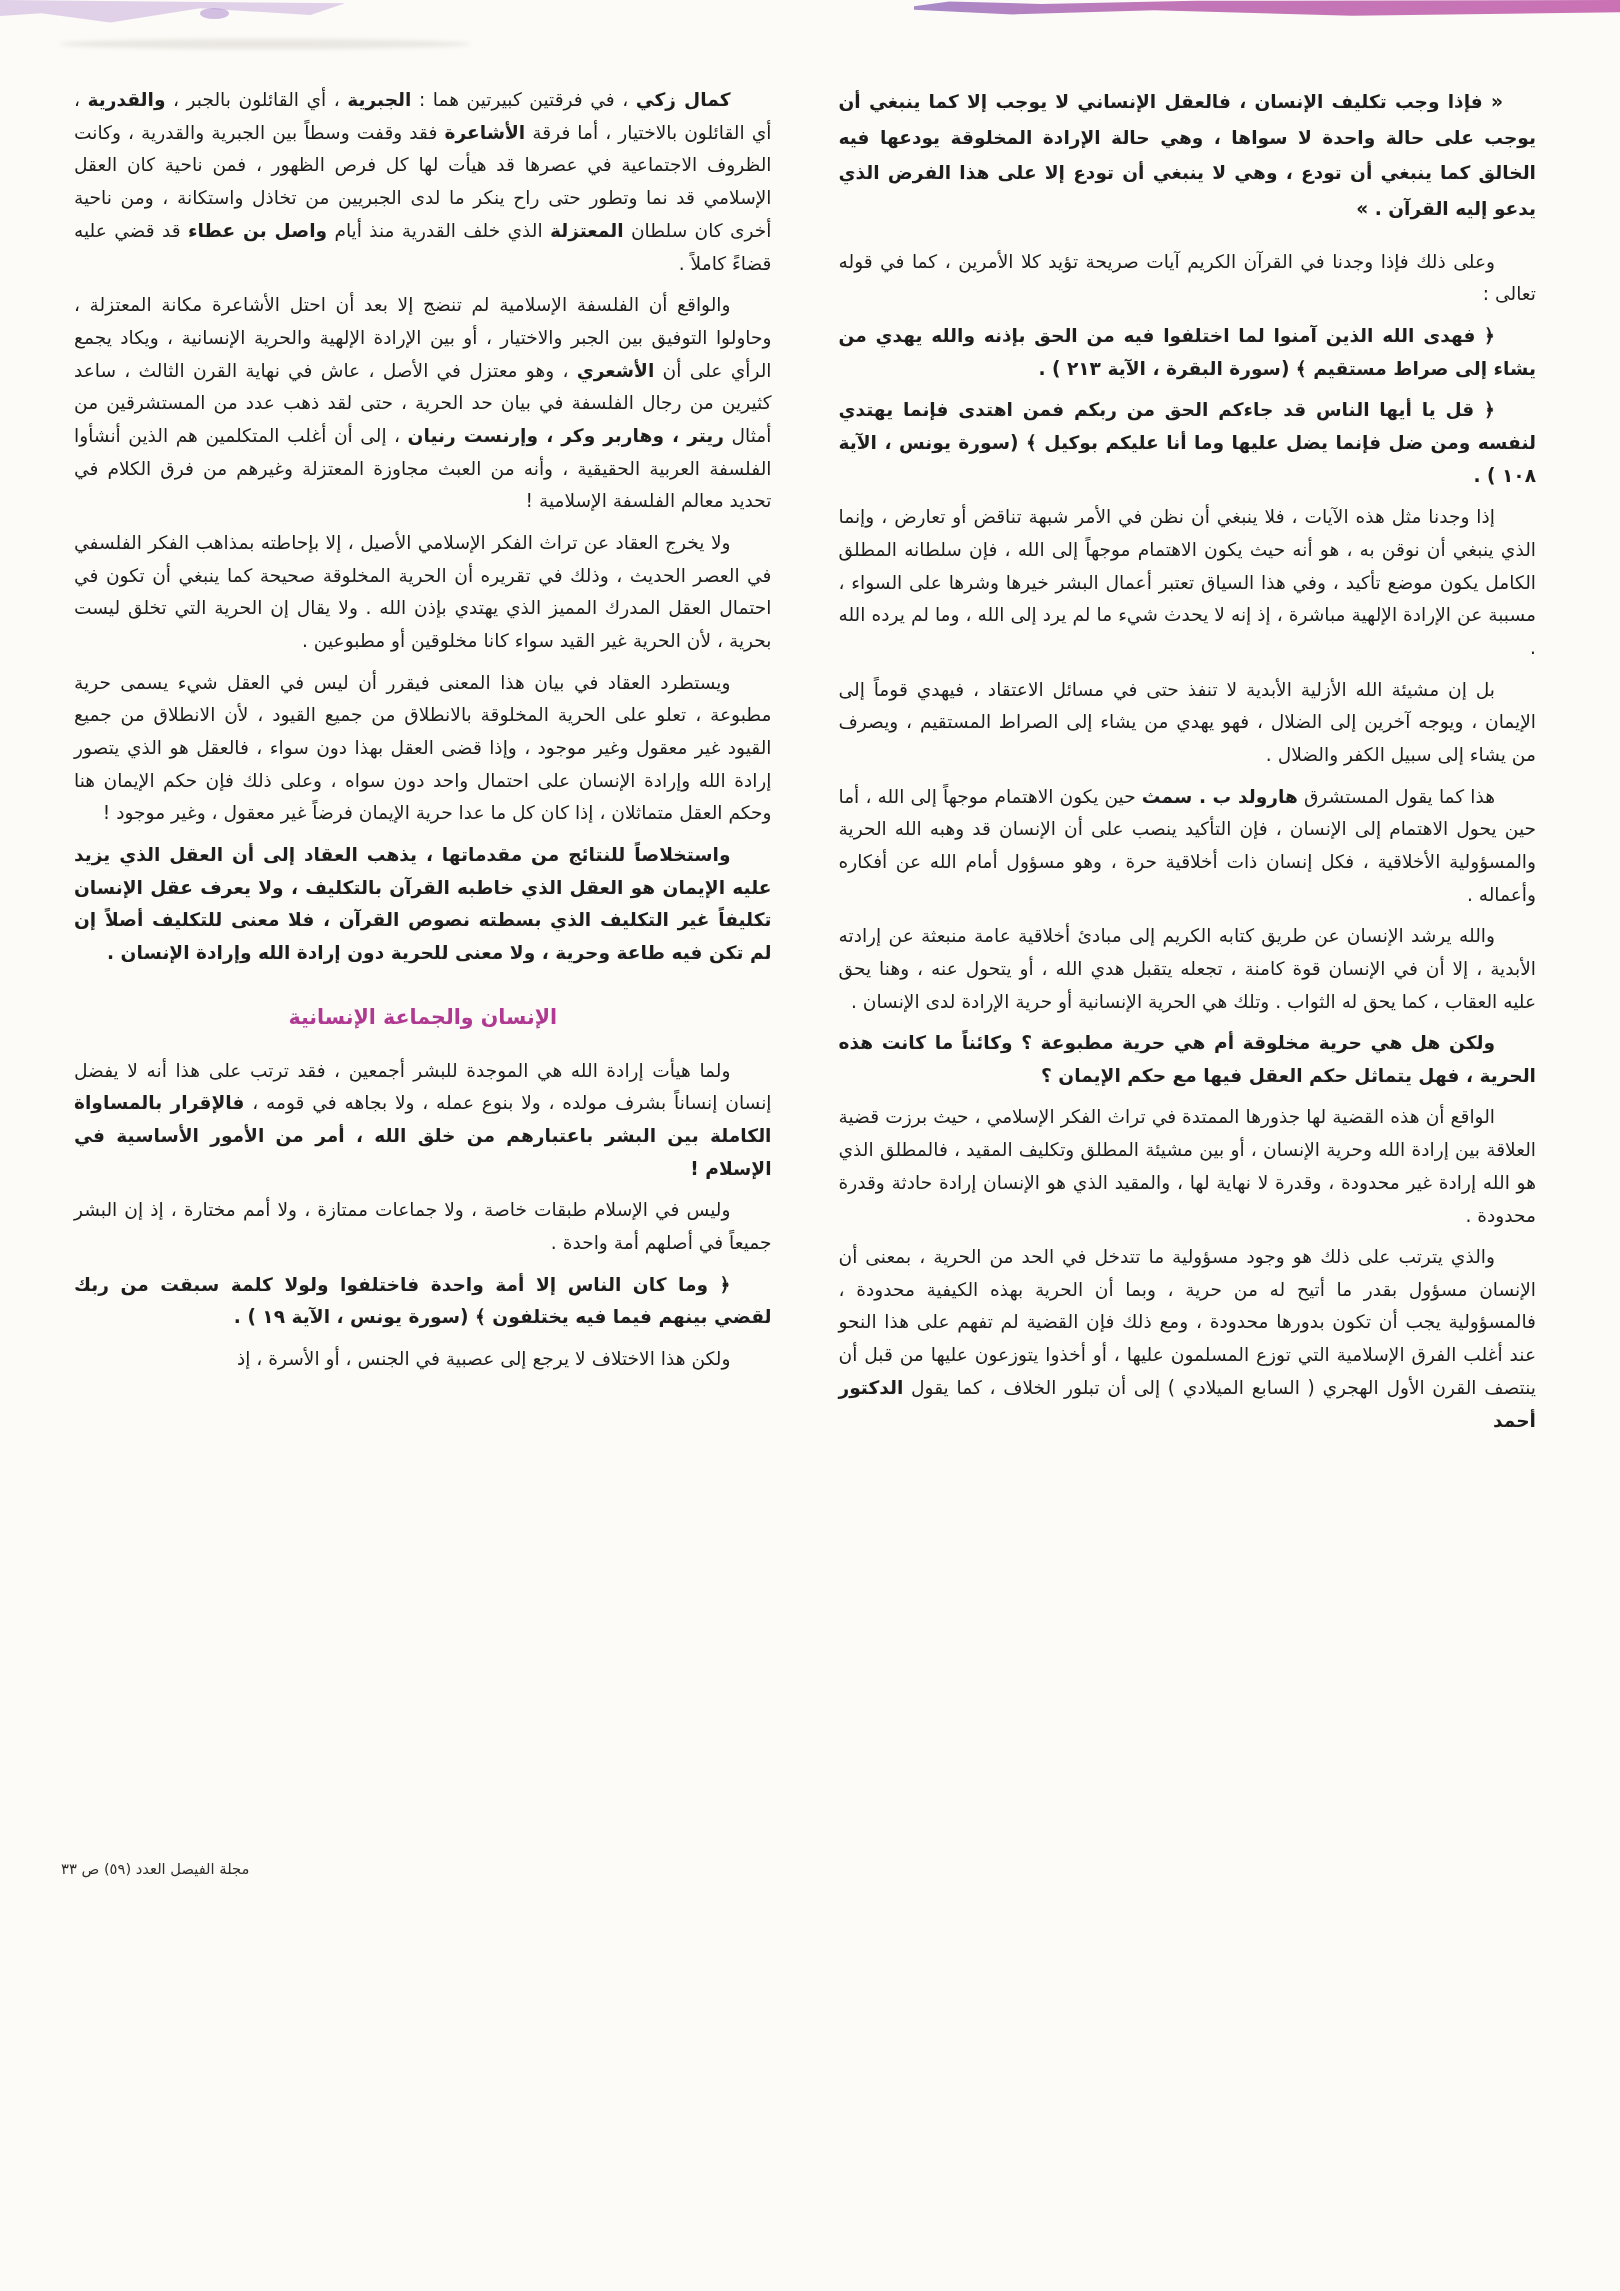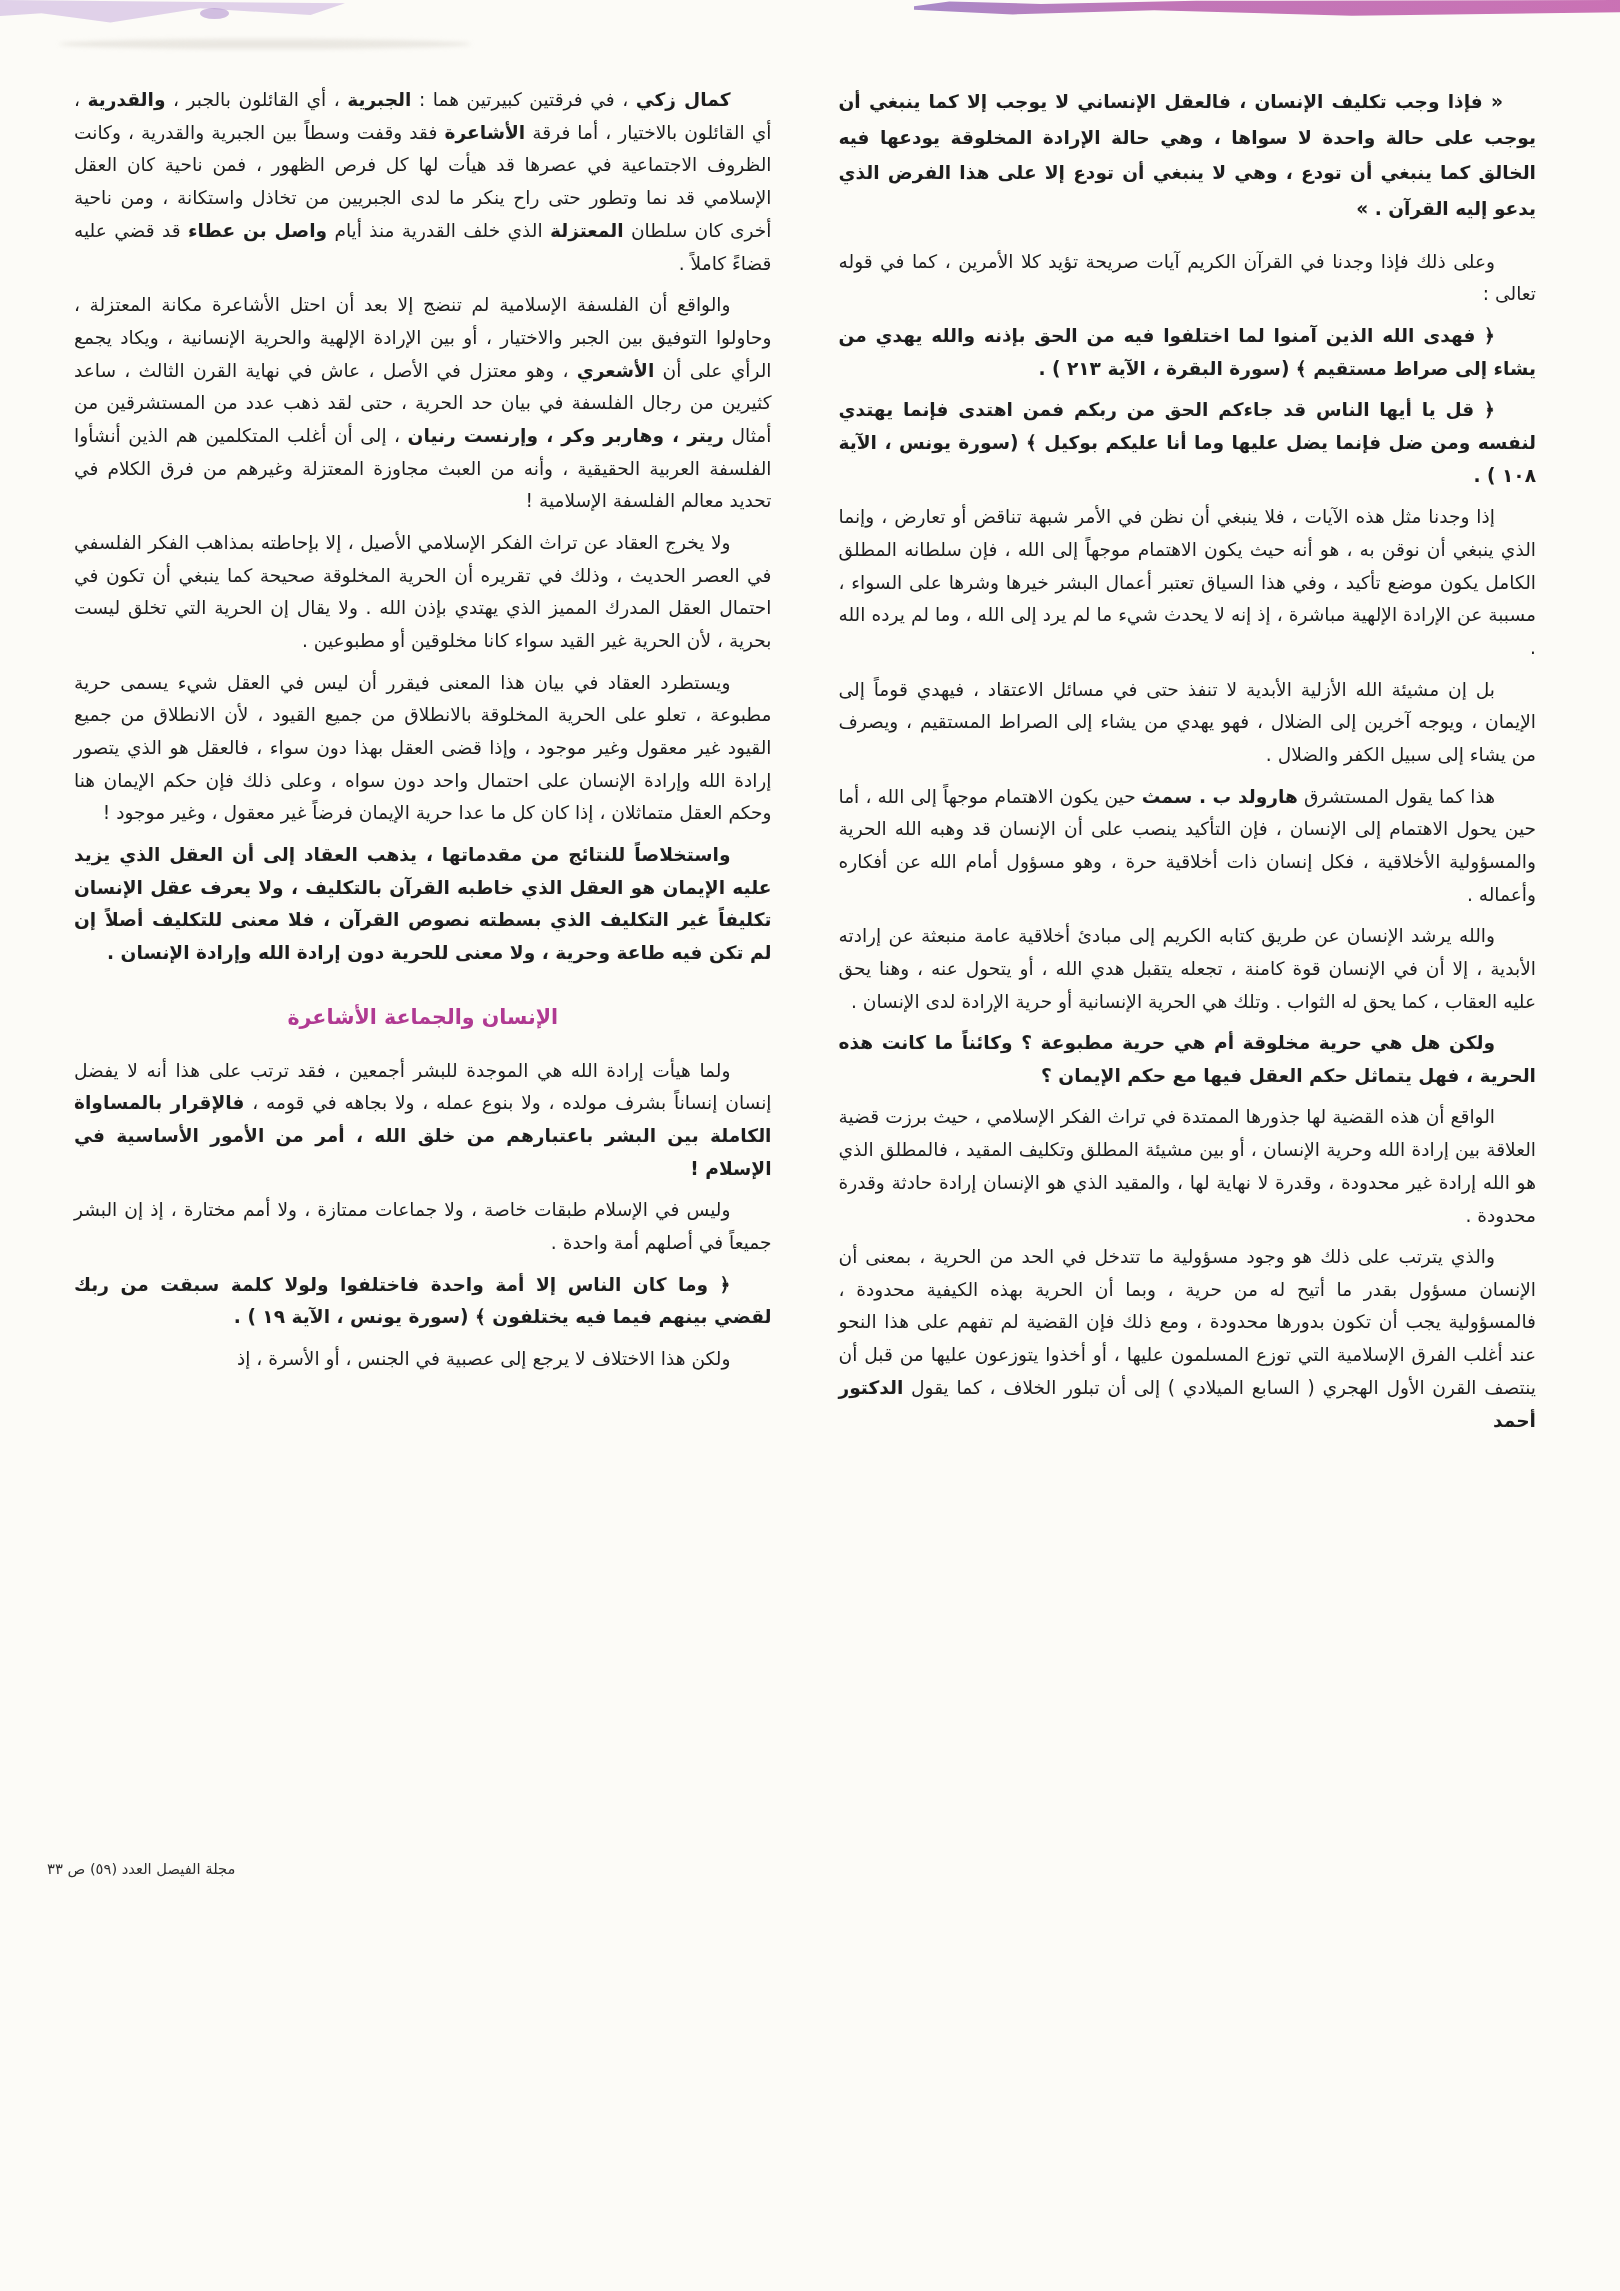--- a/index.html
+++ b/index.html
@@ -65,21 +65,21 @@
     font-weight:700;
     text-align:center;
     text-indent:0;
     font-size:20.6px;
     margin:29px 0 19.6px 0;
   }
   .b{font-weight:700;}
 
   .footer{
     position:absolute;
-    top:1860px;left:47px;
+    top:1860px;left:61px;
     font-size:14.7px;
     color:#2c2c2c;
     direction:rtl;
   }
 </style>
 </head>
 <body>
 
 <div class="page">
 
@@ -101,21 +101,21 @@
         <div class="block bold"><span>ولكن هل هي حرية مخلوقة أم هي حرية مطبوعة ؟ وكائناً ما كانت هذه الحرية ، فهل يتماثل حكم العقل فيها مع حكم الإيمان ؟</span></div>
         <div class="block normal"><span>الواقع أن هذه القضية لها جذورها الممتدة في تراث الفكر الإسلامي ، حيث برزت قضية العلاقة بين إرادة الله وحرية الإنسان ، أو بين مشيئة المطلق وتكليف المقيد ، فالمطلق الذي هو الله إرادة غير محدودة ، وقدرة لا نهاية لها ، والمقيد الذي هو الإنسان إرادة حادثة وقدرة محدودة .</span></div>
         <div class="block normal"><span>والذي يترتب على ذلك هو وجود مسؤولية ما تتدخل في الحد من الحرية ، بمعنى أن الإنسان مسؤول بقدر ما أتيح له من حرية ، وبما أن الحرية بهذه الكيفية محدودة ، فالمسؤولية يجب أن تكون بدورها محدودة ، ومع ذلك فإن القضية لم تفهم على هذا النحو عند أغلب الفرق الإسلامية التي توزع المسلمون عليها ، أو أخذوا يتوزعون عليها من قبل أن ينتصف القرن الأول الهجري ( السابع الميلادي ) إلى أن تبلور الخلاف ، كما يقول </span><span class="b">الدكتور أحمد</span><span></span></div>
       </section>
     <section class="col" id="col-left">
         <div class="block normal"><span></span><span class="b">كمال زكي</span><span> ، في فرقتين كبيرتين هما : </span><span class="b">الجبرية</span><span> ، أي القائلون بالجبر ، </span><span class="b">والقدرية</span><span> ، أي القائلون بالاختيار ، أما فرقة </span><span class="b">الأشاعرة</span><span> فقد وقفت وسطاً بين الجبرية والقدرية ، وكانت الظروف الاجتماعية في عصرها قد هيأت لها كل فرص الظهور ، فمن ناحية كان العقل الإسلامي قد نما وتطور حتى راح ينكر ما لدى الجبريين من تخاذل واستكانة ، ومن ناحية أخرى كان سلطان </span><span class="b">المعتزلة</span><span> الذي خلف القدرية منذ أيام </span><span class="b">واصل بن عطاء</span><span> قد قضي عليه قضاءً كاملاً .</span></div>
         <div class="block normal"><span>والواقع أن الفلسفة الإسلامية لم تنضج إلا بعد أن احتل الأشاعرة مكانة المعتزلة ، وحاولوا التوفيق بين الجبر والاختيار ، أو بين الإرادة الإلهية والحرية الإنسانية ، ويكاد يجمع الرأي على أن </span><span class="b">الأشعري</span><span> ، وهو معتزل في الأصل ، عاش في نهاية القرن الثالث ، ساعد كثيرين من رجال الفلسفة في بيان حد الحرية ، حتى لقد ذهب عدد من المستشرقين من أمثال </span><span class="b">ريتر ، وهاربر وكر ، وإرنست رنيان</span><span> ، إلى أن أغلب المتكلمين هم الذين أنشأوا الفلسفة العربية الحقيقية ، وأنه من العبث مجاوزة المعتزلة وغيرهم من فرق الكلام في تحديد معالم الفلسفة الإسلامية !</span></div>
         <div class="block normal"><span>ولا يخرج العقاد عن تراث الفكر الإسلامي الأصيل ، إلا بإحاطته بمذاهب الفكر الفلسفي في العصر الحديث ، وذلك في تقريره أن الحرية المخلوقة صحيحة كما ينبغي أن تكون في احتمال العقل المدرك المميز الذي يهتدي بإذن الله . ولا يقال إن الحرية التي تخلق ليست بحرية ، لأن الحرية غير القيد سواء كانا مخلوقين أو مطبوعين .</span></div>
         <div class="block normal"><span>ويستطرد العقاد في بيان هذا المعنى فيقرر أن ليس في العقل شيء يسمى حرية مطبوعة ، تعلو على الحرية المخلوقة بالانطلاق من جميع القيود ، لأن الانطلاق من جميع القيود غير معقول وغير موجود ، وإذا قضى العقل بهذا دون سواء ، فالعقل هو الذي يتصور إرادة الله وإرادة الإنسان على احتمال واحد دون سواه ، وعلى ذلك فإن حكم الإيمان هنا وحكم العقل متماثلان ، إذا كان كل ما عدا حرية الإيمان فرضاً غير معقول ، وغير موجود !</span></div>
         <div class="block bold"><span>واستخلاصاً للنتائج من مقدماتها ، يذهب العقاد إلى أن العقل الذي يزيد عليه الإيمان هو العقل الذي خاطبه القرآن بالتكليف ، ولا يعرف عقل الإنسان تكليفاً غير التكليف الذي بسطته نصوص القرآن ، فلا معنى للتكليف أصلاً إن لم تكن فيه طاعة وحرية ، ولا معنى للحرية دون إرادة الله وإرادة الإنسان .</span></div>
-        <div class="block heading"><span>الإنسان والجماعة الأشاعرة</span></div>
+        <div class="block heading"><span>الإنسان والجماعة الإنسانية</span></div>
         <div class="block normal"><span>ولما هيأت إرادة الله هي الموجدة للبشر أجمعين ، فقد ترتب على هذا أنه لا يفضل إنسان إنساناً بشرف مولده ، ولا بنوع عمله ، ولا بجاهه في قومه ، </span><span class="b">فالإقرار بالمساواة الكاملة بين البشر باعتبارهم من خلق الله ، أمر من الأمور الأساسية في الإسلام !</span><span></span></div>
         <div class="block normal"><span>وليس في الإسلام طبقات خاصة ، ولا جماعات ممتازة ، ولا أمم مختارة ، إذ إن البشر جميعاً في أصلهم أمة واحدة .</span></div>
         <div class="block verse"><span>﴿ وما كان الناس إلا أمة واحدة فاختلفوا ولولا كلمة سبقت من ربك لقضي بينهم فيما فيه يختلفون ﴾ (سورة يونس ، الآية ١٩ ) .</span></div>
         <div class="block normal"><span>ولكن هذا الاختلاف لا يرجع إلى عصبية في الجنس ، أو الأسرة ، إذ</span></div>
       </section>
   </main>
 
   <div class="footer">
     <span>مجلة الفيصل العدد (٥٩) ص ٣٣</span>
   </div>

